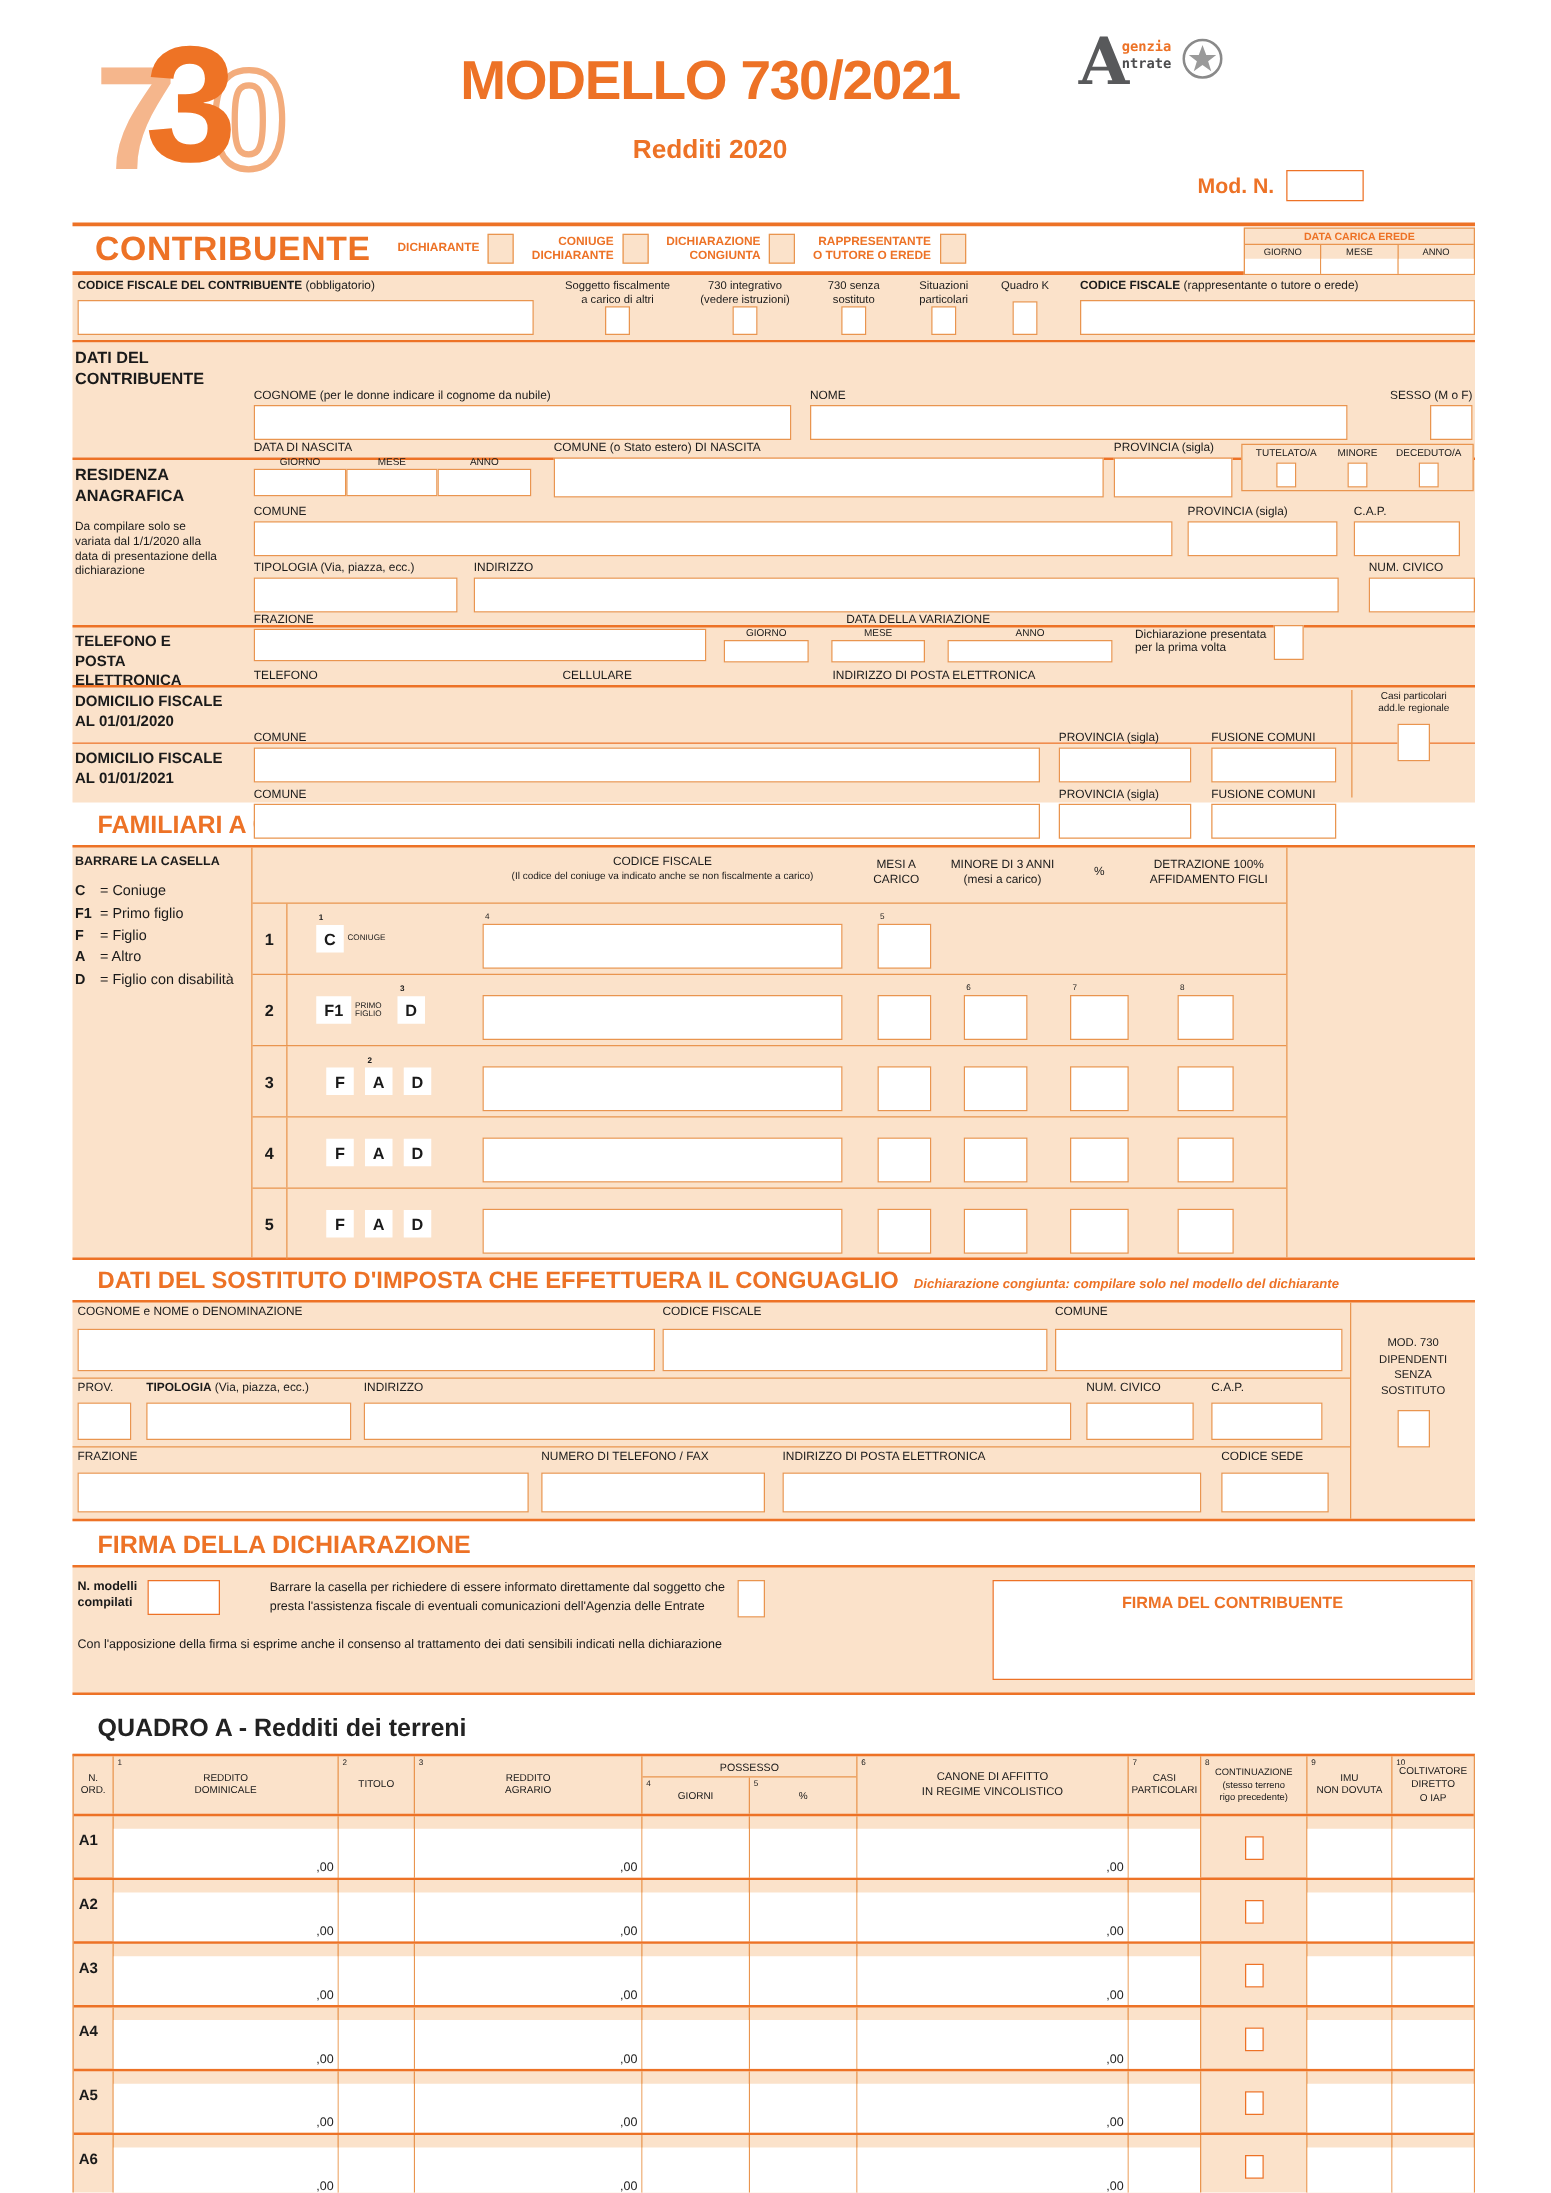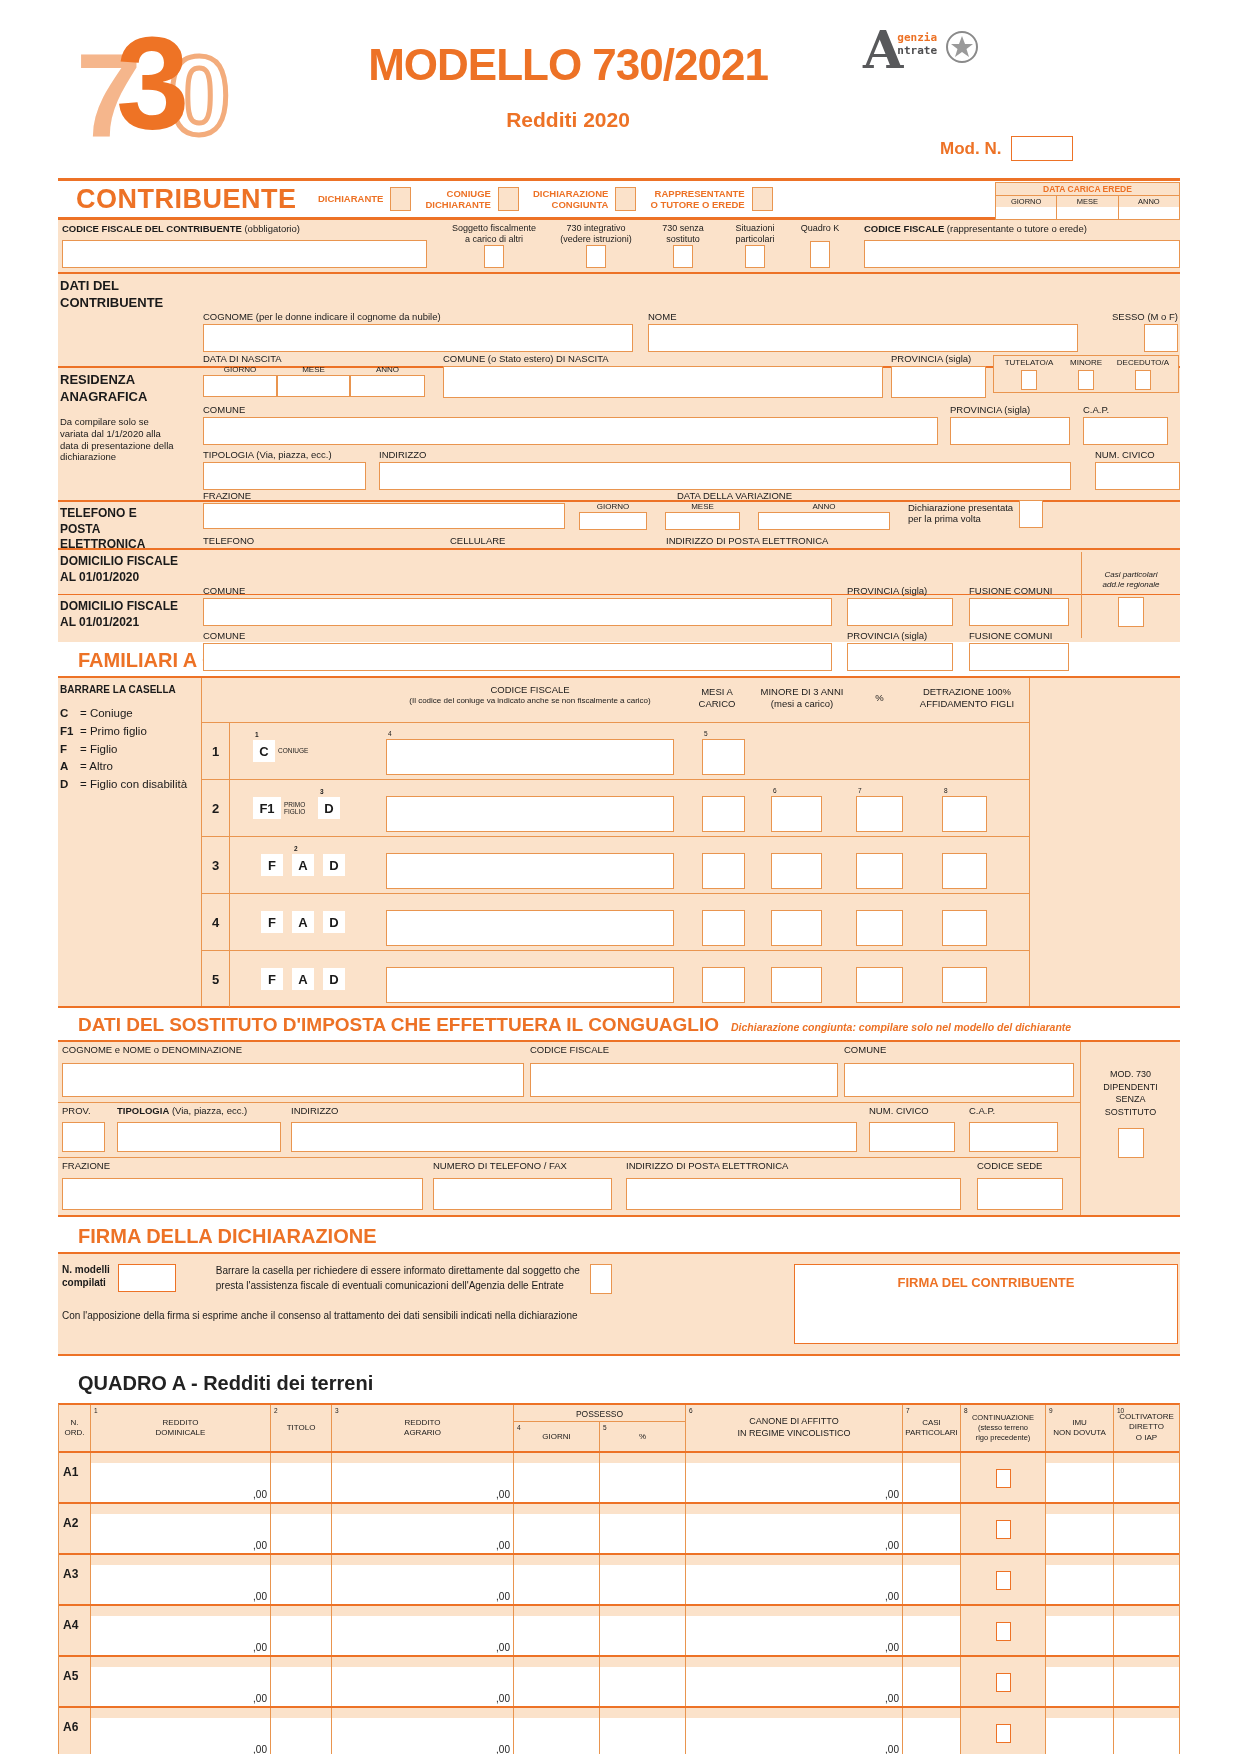--- a/index.html
+++ b/index.html
@@ -28,21 +28,21 @@
   .d3{ left:40px; top:4px; font-size:132px; color:#EE7325; }
   .hdr-center{ position:absolute; left:230px; top:40px; width:560px; text-align:center; }
   .hdr-title{ font-size:44px; font-weight:bold; color:var(--or); letter-spacing:-1px; }
   .hdr-sub{ font-size:21px; font-weight:bold; color:var(--or); margin-top:18px; }
   .agency{ position:absolute; left:805px; top:28px; display:flex; align-items:flex-start; }
   .agency-a{ font-size:52px; font-weight:bold; color:#58595B; line-height:0.85; font-family:"DejaVu Serif", serif; }
   .agency-text{ font-family:"DejaVu Sans Mono", monospace; font-weight:bold; font-size:11px; line-height:1.15; margin-left:-6px; margin-top:4px; }
   .ag1{ color:var(--or); }
   .ag2{ color:#4D4D4F; }
   .emblem{ margin-left:8px; margin-top:2px; }
-  .modn{ position:absolute; left:882px; top:136px; display:flex; align-items:center; }
+  .modn{ position:absolute; left:900px; top:136px; display:flex; align-items:center; }
   .modn-lbl{ font-size:17px; font-weight:bold; }
   .modn-box{ width:62px; height:25px; margin-left:10px; border-width:1.5px; border-color:var(--or); }
 
   
   .cband{ border-top:3px solid var(--or); border-bottom:3px solid var(--or); height:42px; display:flex; align-items:center; position:relative; }
   .ctitle{ font-size:27px; font-weight:bold; letter-spacing:0.5px; margin-left:18px; width:242px; }
   .crole{ display:flex; align-items:center; margin-right:14px; }
   .crole-lbl{ font-size:9.5px; font-weight:bold; color:var(--or); text-align:right; line-height:1.2; margin-right:7px; }
   .chk-pe{ background:var(--pe); border:1.5px solid var(--bd); width:21px; height:24px; }
   .erede{ position:absolute; right:0; top:1px; width:185px; height:38px; border:1px solid var(--bd); background:var(--pe); display:flex; flex-direction:column; }
@@ -473,21 +473,21 @@
             <div class="fb" style="height:28px"></div>
           </div>
           <div class="fld" style="width:100px; margin-left:16px;">
             <div class="fl">FUSIONE COMUNI</div>
             <div class="fb" style="height:28px"></div>
           </div>
         </div>
       </div>
     </div>
     <div style="position:absolute; right:0; top:4px; bottom:4px; width:99px; border-left:1px solid var(--bd); display:flex; flex-direction:column; align-items:center;">
-      <div style="font-size:8px; text-align:center; line-height:1.3; margin-top:18px;font-style:italic;">
+      <div style="font-size:8px; text-align:center; line-height:1.3; ">
         <div>Casi particolari</div>
         <div>add.le regionale</div>
       </div>
       <div class="chk" style="width:26px; height:30px; margin-top:6px;"></div>
     </div>
   </div>
 
   <div class="famtitle">FAMILIARI A CARICO</div>
   <div class="fam">
     <div class="fam-left">

